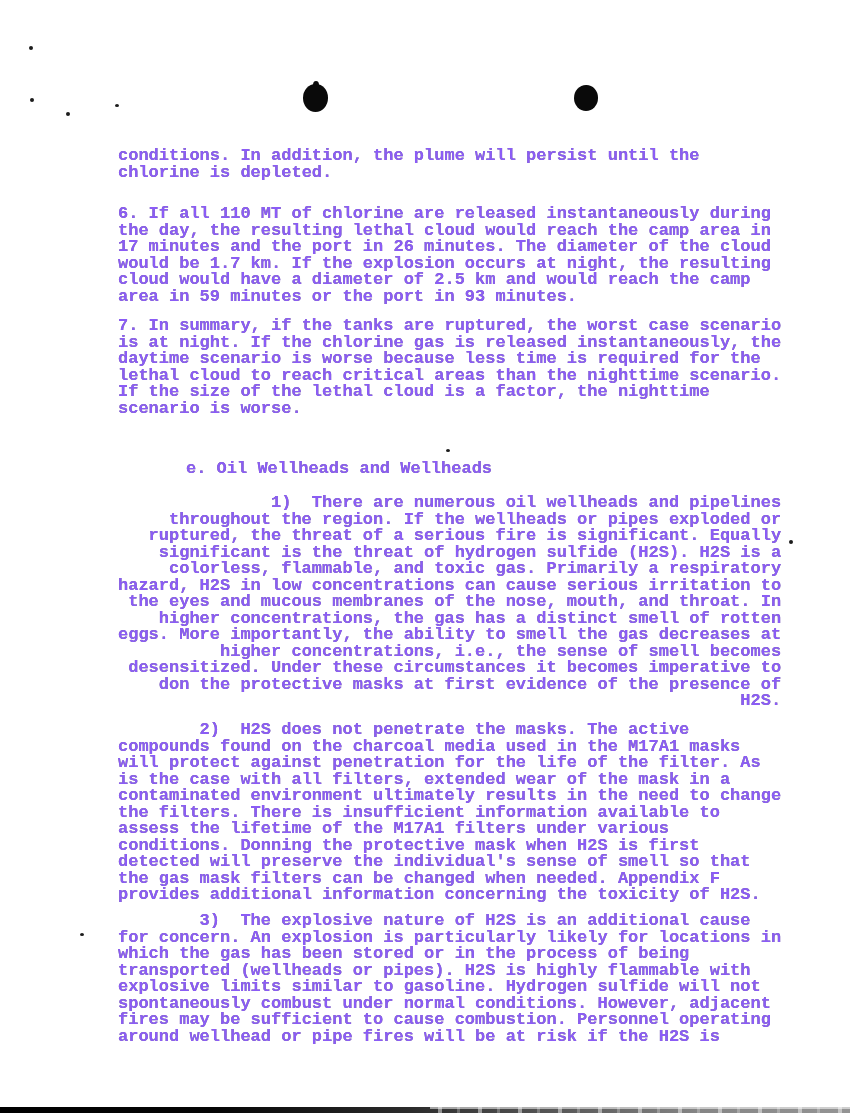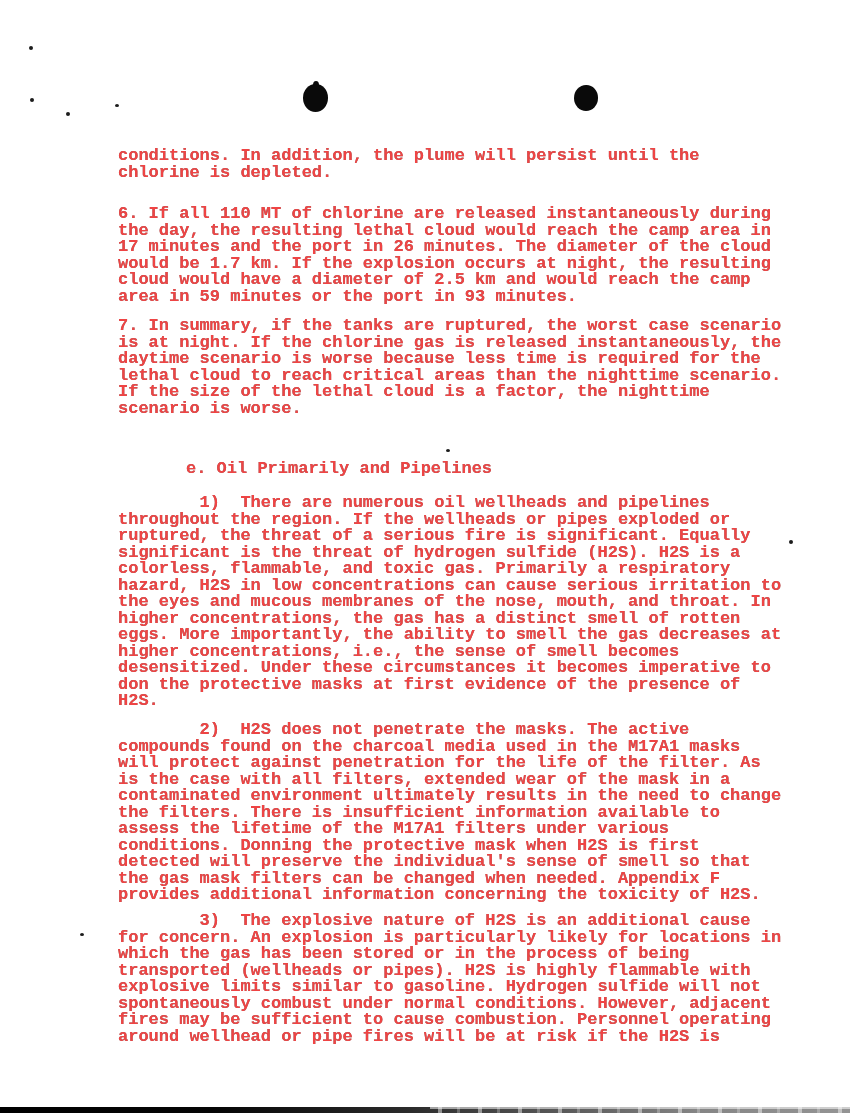--- a/index.html
+++ b/index.html
@@ -17,28 +17,28 @@
   }
   .typewriter {
     position: absolute;
     left: 118px;
     white-space: pre;
     font-family: "Liberation Mono", "DejaVu Sans Mono", monospace;
     font-size: 17px;
     font-weight: 700;
     line-height: 16.5px;
     letter-spacing: 0;
-    color: #ef4444;
+    color: #8b5cf6;
     text-shadow: 0 0 0.5px rgba(0,0,0,0.55);
   }
   .para-intro   { top: 148px; }
   .para-6       { top: 206px; }
   .para-7       { top: 318px; }
   .heading-e    { top: 461px; left: 186px; }
-  .para-sub1    { top: 495px; }
+  .para-sub1    { top: 495px; text-align: right; }
   .para-sub2    { top: 722px; }
   .para-sub3    { top: 913px; }
 
   .punch {
     position: absolute;
     background: #0a0a0a;
     border-radius: 50% 48% 50% 50%;
   }
   .punch-left  { left: 303px; top: 84px; width: 25px; height: 28px; }
   .punch-left::before {
@@ -121,21 +121,21 @@
 cloud would have a diameter of 2.5 km and would reach the camp
 area in 59 minutes or the port in 93 minutes.</div>
 
   <div class="typewriter para-7">7. In summary, if the tanks are ruptured, the worst case scenario
 is at night. If the chlorine gas is released instantaneously, the
 daytime scenario is worse because less time is required for the
 lethal cloud to reach critical areas than the nighttime scenario.
 If the size of the lethal cloud is a factor, the nighttime
 scenario is worse.</div>
 
-  <div class="typewriter heading-e">e. Oil Primarily and Pipelines</div>
+  <div class="typewriter heading-e">e. Oil Wellheads and Wellheads</div>
 
   <div class="typewriter para-sub1">        1)  There are numerous oil wellheads and pipelines
 throughout the region. If the wellheads or pipes exploded or
 ruptured, the threat of a serious fire is significant. Equally
 significant is the threat of hydrogen sulfide (H2S). H2S is a
 colorless, flammable, and toxic gas. Primarily a respiratory
 hazard, H2S in low concentrations can cause serious irritation to
 the eyes and mucous membranes of the nose, mouth, and throat. In
 higher concentrations, the gas has a distinct smell of rotten
 eggs. More importantly, the ability to smell the gas decreases at

